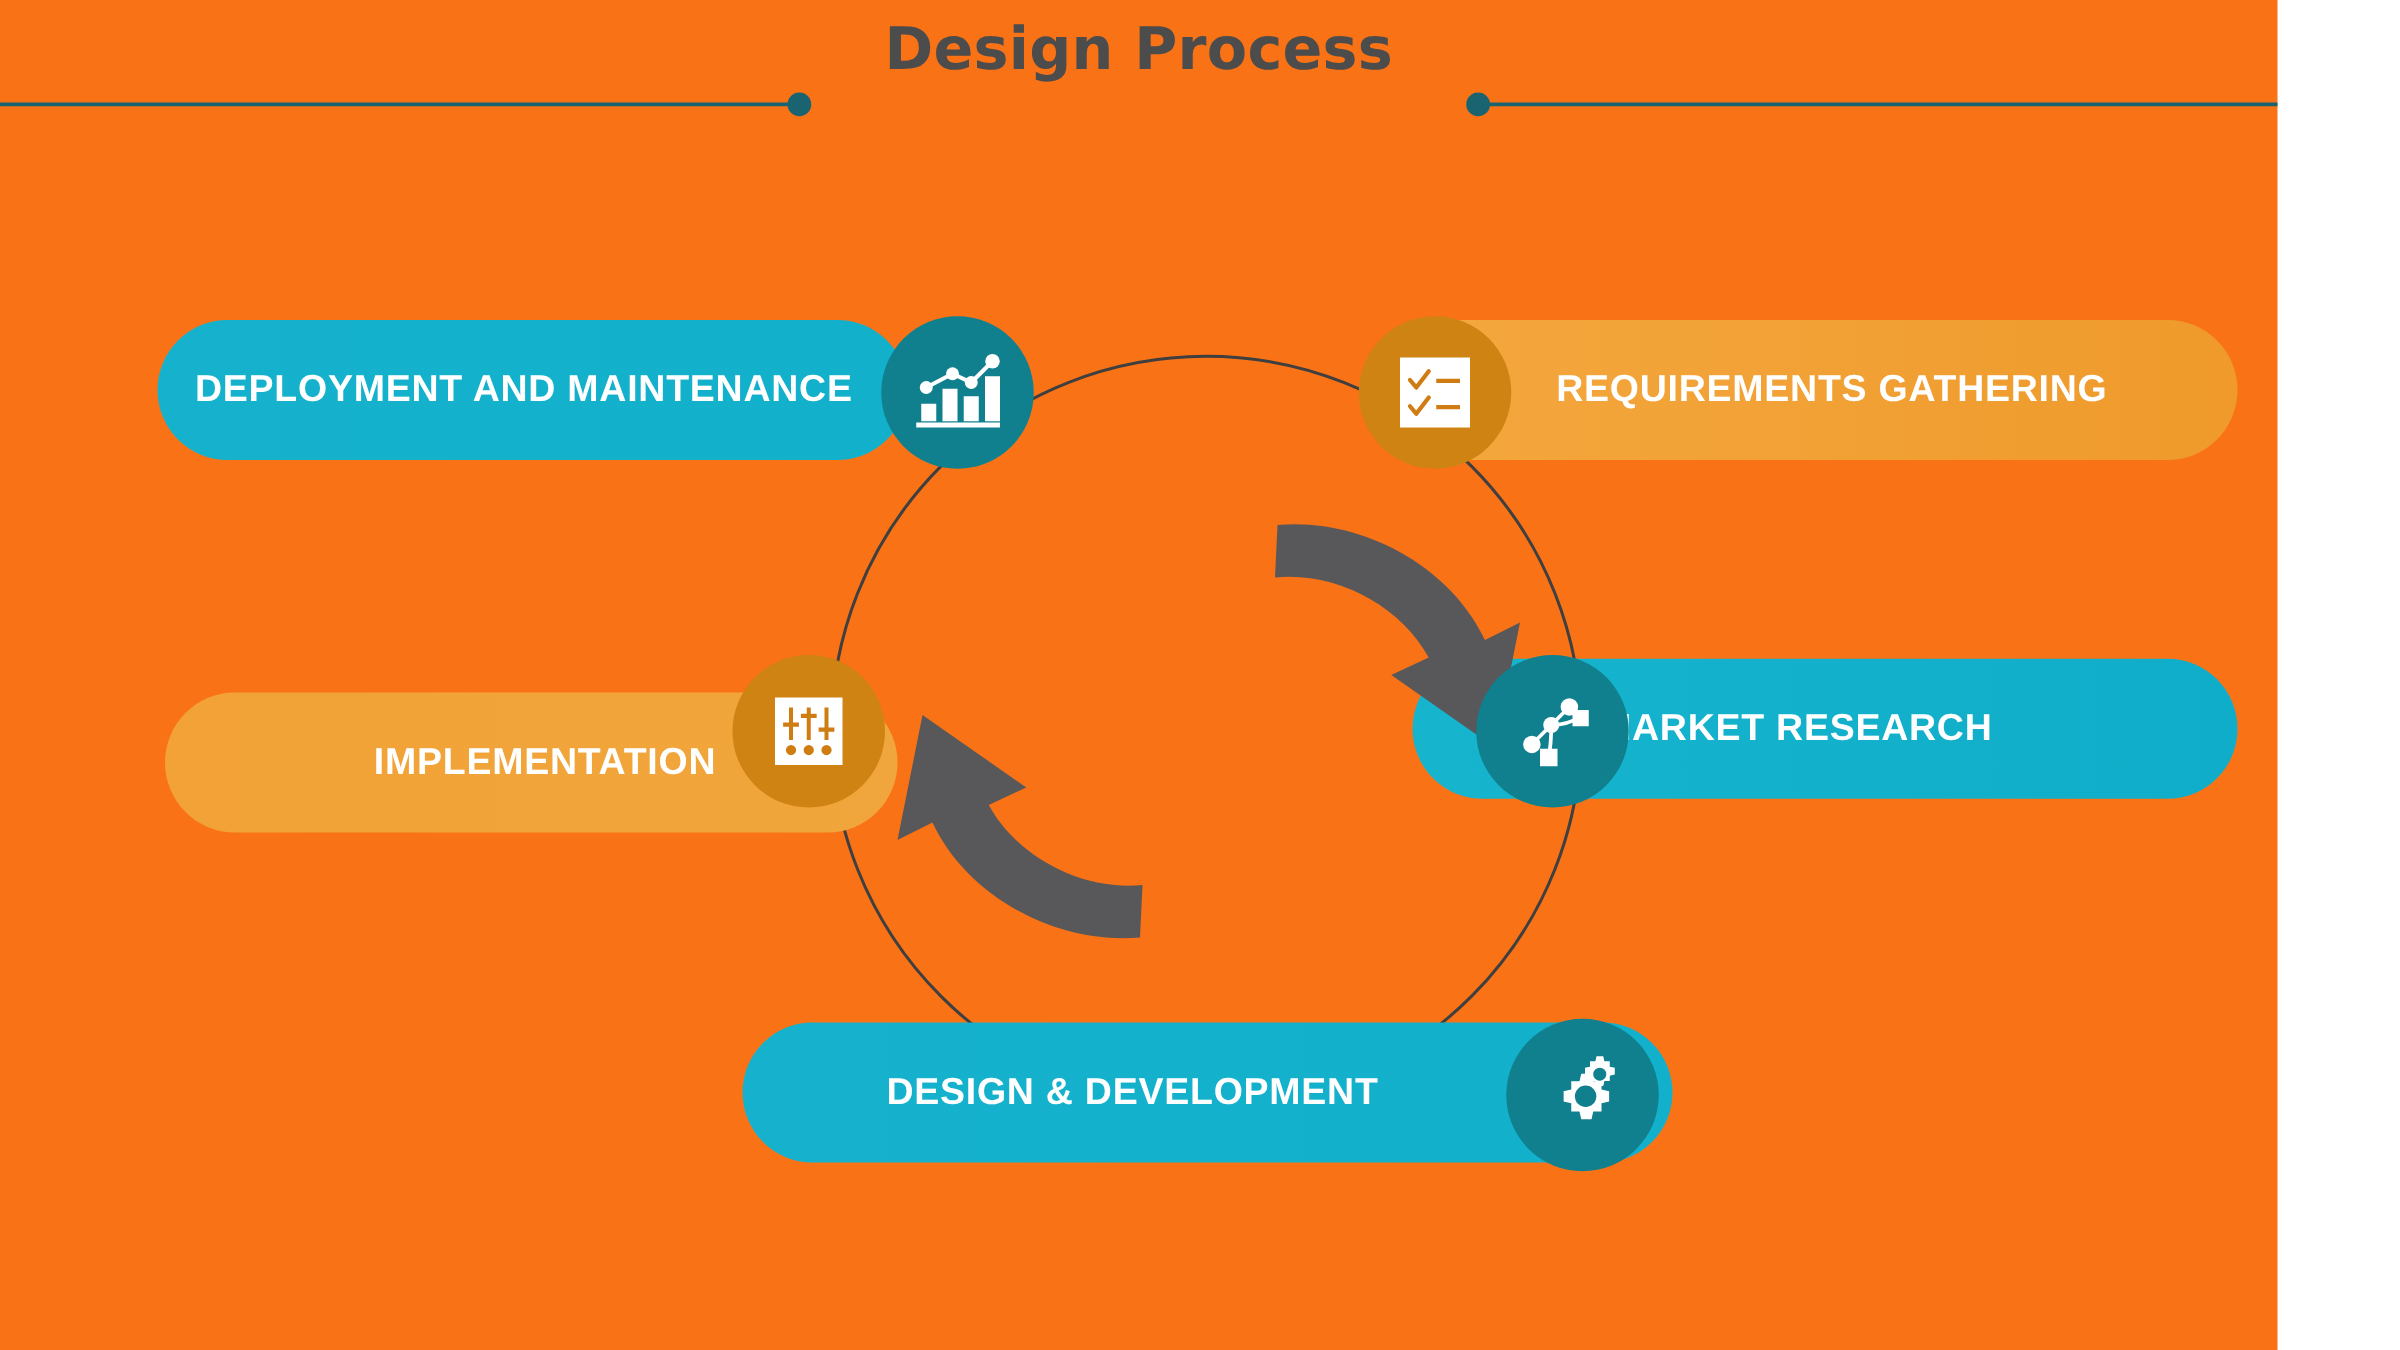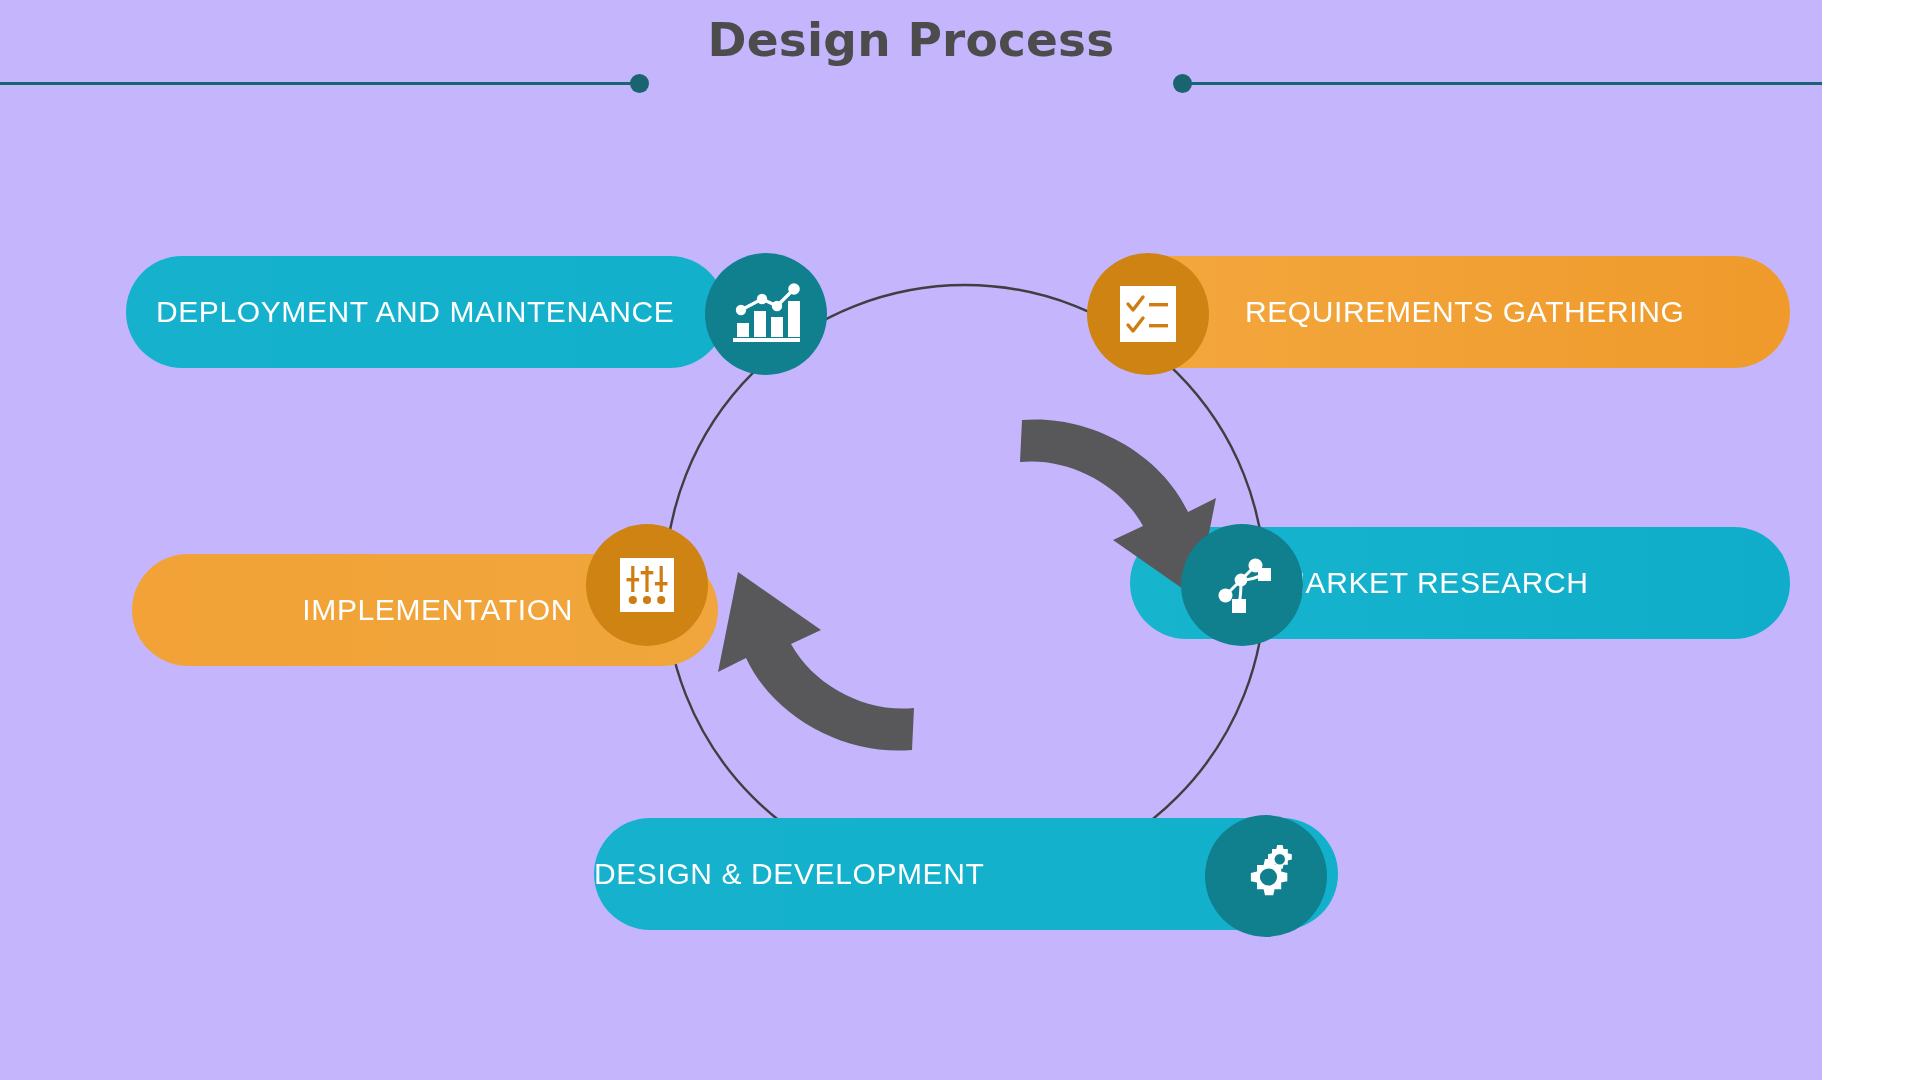--- a/index.html
+++ b/index.html
@@ -7,21 +7,21 @@
     width: 1920px;
     height: 1080px;
     background: #ffffff;
     font-family: "Liberation Sans", sans-serif;
     overflow: hidden;
   }
   #stage {
     position: relative;
     width: 1822px;
     height: 1080px;
-    background: #c4b5fd;
+    background: #f97316;
   }
 
   
   #header-title {
     position: absolute;
     left: 0; right: 0;
     top: 12px;
     text-align: center;
     font-size: 47px;
     font-weight: bold;
@@ -69,25 +69,25 @@
     height: 112px;
     border-radius: 56px;
     display: flex;
     align-items: center;
     z-index: 2;
     color: #ffffff;
     font-size: 30px;
     letter-spacing: 0.6px;
     white-space: nowrap;
   }
-  .pill-label { width: 100%; }
+  .pill-label { width: 100%; font-weight: bold; }
   .pill.left  .pill-label { text-align: left;  padding-left: 30px; }
   .pill.right .pill-label { text-align: left;  padding-left: 150px; }
   .pill.right-align .pill-label { text-align: right; padding-right: 145px; }
-  .pill.center .pill-label { text-align: left; padding-right: 120px; }
+  .pill.center .pill-label { text-align: center; padding-right: 120px; }
 
   
   .pill-cyan   { background: linear-gradient(90deg,#16b2cd 0%, #12b0cb 100%); }
   .pill-cyan2  { background: linear-gradient(90deg,#17b4ce 0%, #0fadc9 100%); }
   .pill-orange { background: linear-gradient(90deg,#f4a83f 0%, #ef9a2b 100%); align-items: center; }
   .pill-orange2{ background: linear-gradient(90deg,#f2a236 0%, #f0a63c 100%); }
 
   
   .disc {
     position: absolute;

